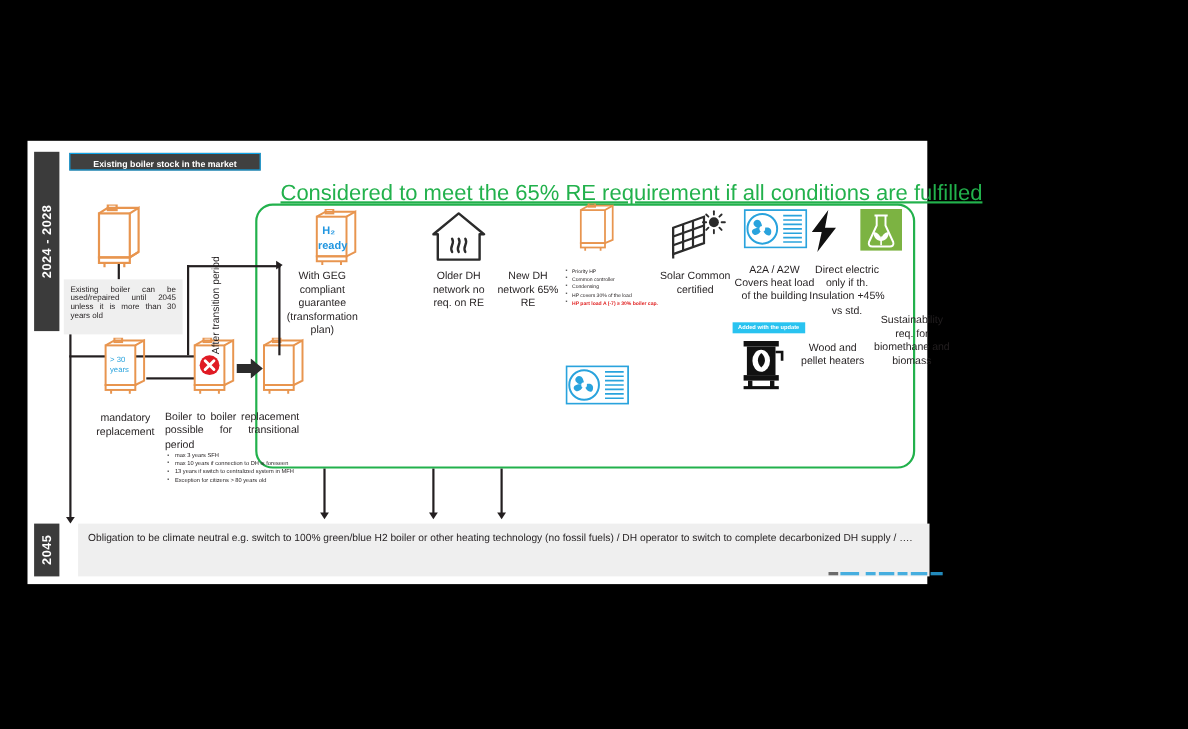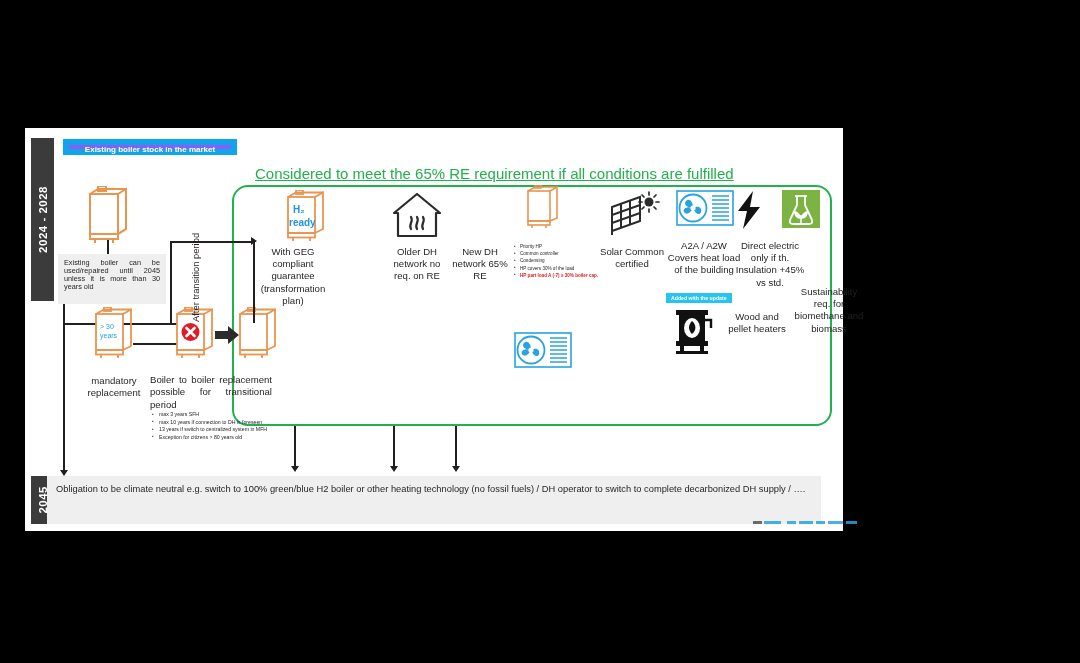--- a/index.html
+++ b/index.html
@@ -29,37 +29,37 @@
     font-weight: 700;
     letter-spacing: 0.5px;
     white-space: nowrap;
   }
   #rail-top { left: 6px; top: 10px; width: 23px; height: 163px; }
   #rail-bottom { left: 6px; top: 348px; width: 23px; height: 48px; }
 
   
   .hdr {
     position: absolute;
-    background: #8b5cf6;
-    border: 6px solid #0ea5e9;
+    background: #404040;
+    border: 1px solid #0ea5e9;
     color: #ffffff;
-    display: flex; align-items: flex-start; justify-content: center;
+    display: flex; align-items: flex-end; justify-content: center;
     font-size: 8px;
     font-weight: 700;
     text-align: center;
   }
   #hdr-left  { left: 38px; top: 11px; width: 174px; height: 16px; }
   #hdr-right { left: 207px; top: 11px; width: 600px; height: 16px; }
 
   
   #green-title {
     position: absolute;
     left: 230px; top: 37px;
     width: 470px;
-    font-size: 15px;
+    font-size: 20px;
     color: #22b14c;
     text-align: center;
     text-decoration: underline;
     font-weight: 400;
     white-space: nowrap;
   }
   #green-box {
     position: absolute;
     left: 207px; top: 57px;
     width: 600px; height: 241px;
@@ -105,21 +105,21 @@
     position: absolute; left: 0; top: -0.5px;
     font-size: 5px; color: #5a5a5a;
   }
   ul.hp { font-size: 4.6px; line-height: 7.2px; }
   ul.hp li { padding-left: 6px; text-align: left; }
   ul.hp li.red { color: #e02020; font-weight: 700; }
 
   
   #banner {
     position: absolute;
-    left: 22px; top: 348px;
+    left: 46px; top: 348px;
     width: 774px; height: 48px;
     background: #efefef;
     padding: 7px 9px;
     font-size: 9.3px;
     line-height: 13px;
     color: #231f20;
   }
 
   
   .ln { position: absolute; background: #231f20; }

